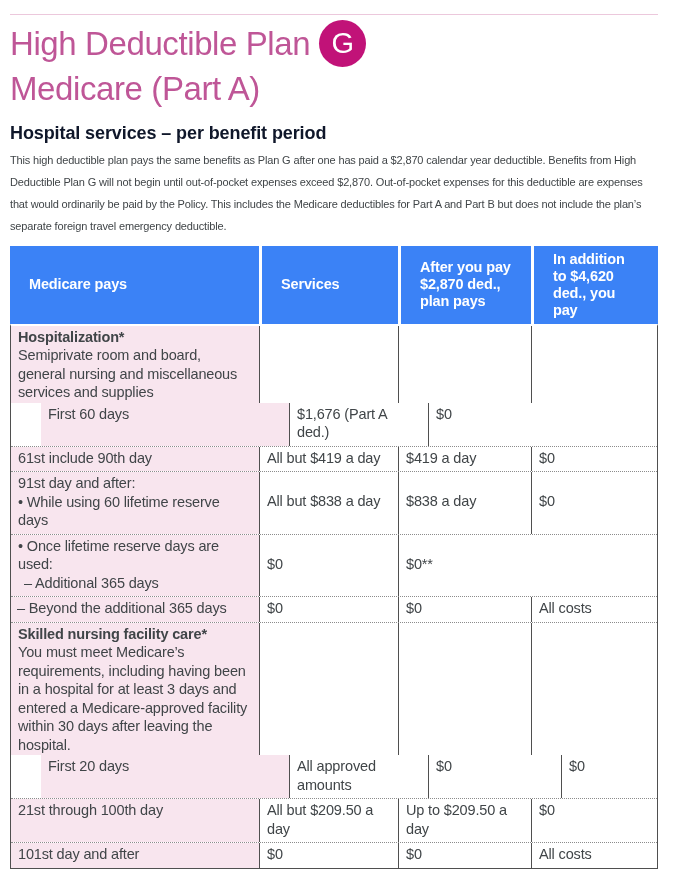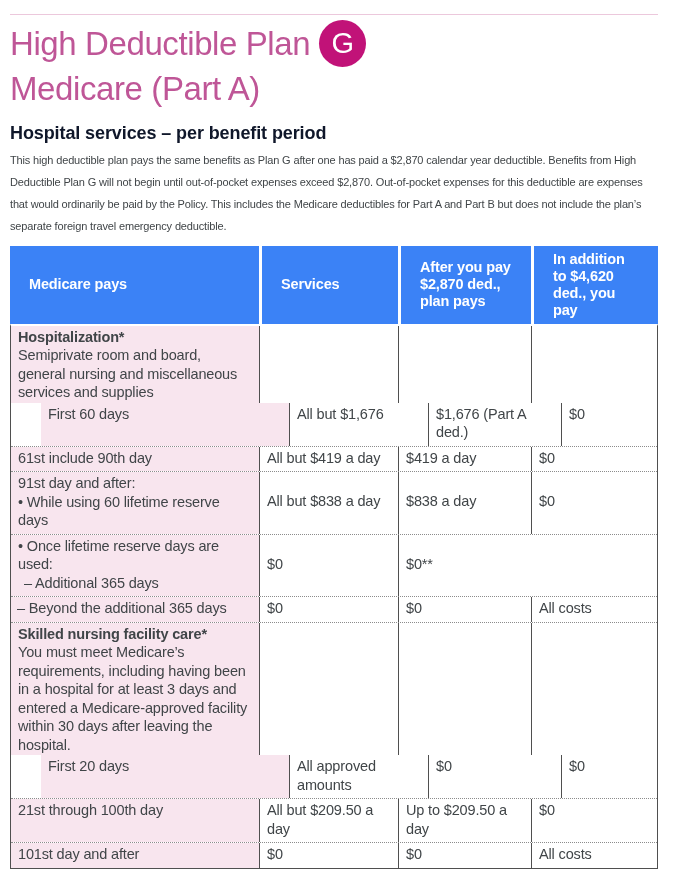--- a/index.html
+++ b/index.html
@@ -100,21 +100,20 @@
           <div class="section-title">Hospitalization*</div>
           <div>Semiprivate room and board, general nursing and miscellaneous services and supplies</div>
         </div>
         <div class="cell"></div>
         <div class="cell"></div>
         <div class="cell"></div>
       </div>
 
       <div class="row">
         <div class="cell services">First 60 days</div>
-        <div class="cell">All but $1,676</div>
         <div class="cell">$1,676 (Part A ded.)</div>
         <div class="cell">$0</div>
       </div>
 
       <div class="row">
         <div class="cell services">61st include 90th day</div>
         <div class="cell">All but $419 a day</div>
         <div class="cell">$419 a day</div>
         <div class="cell">$0</div>
       </div>

